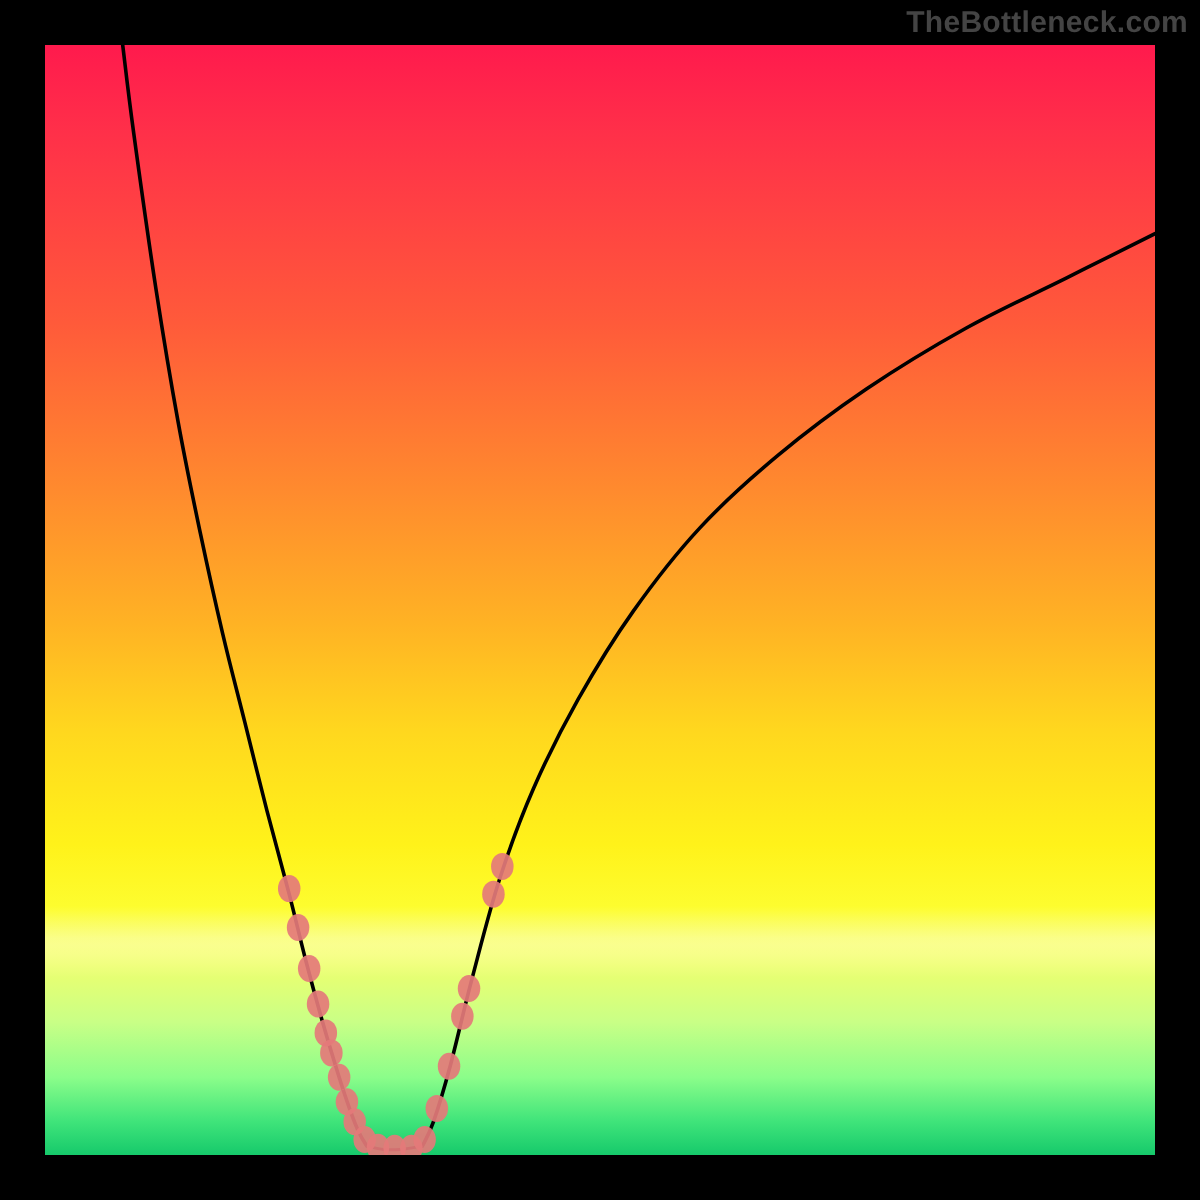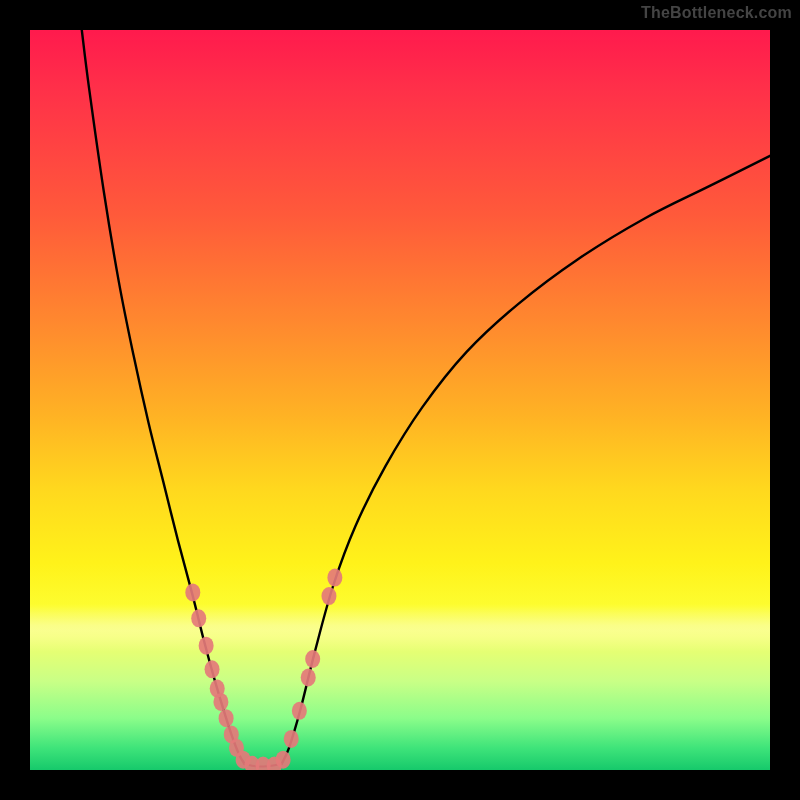--- a/index.html
+++ b/index.html
@@ -54,21 +54,21 @@
       #c9ff86 88%,
       #8bfd8a 93%,
       #3fe47a 97%,
       #16c96b 100%
     );
   }
   .watermark {
     position: absolute;
     top: 4px;
     right: 8px;
-    font-size: 16px;
+    font-size: 20px;
     font-weight: 600;
     color: #444;
     letter-spacing: 0.2px;
   }
   .curve-svg {
     position: absolute;
     left: 0;
     top: 0;
     width: 100%;
     height: 100%;

